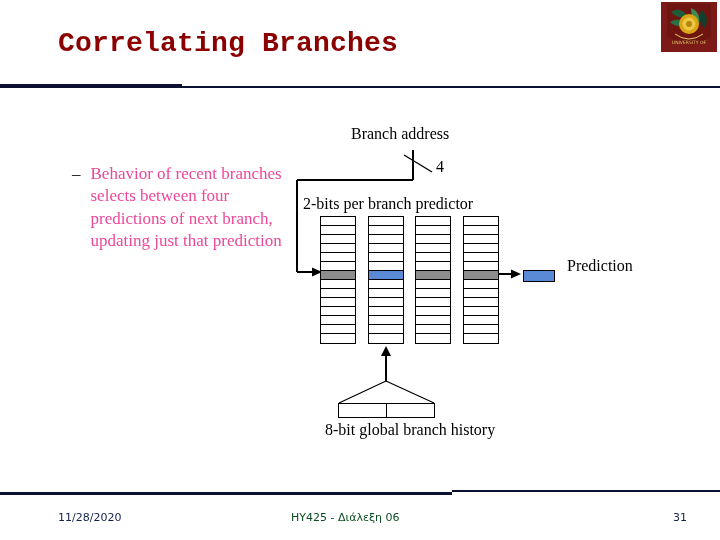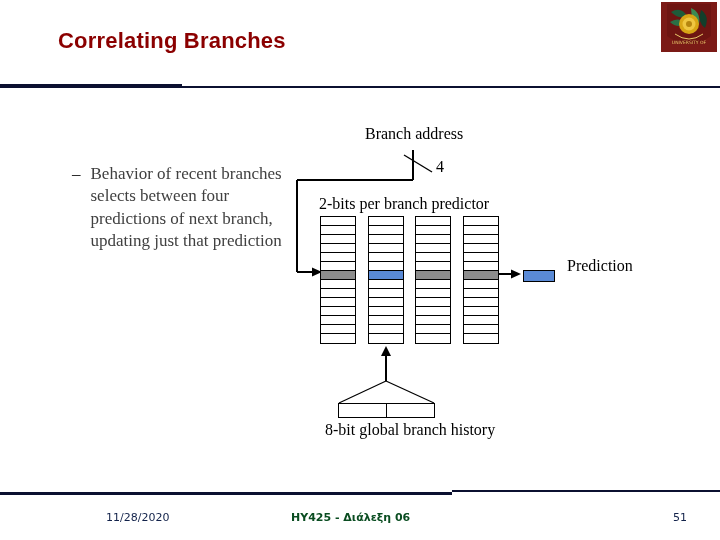--- a/index.html
+++ b/index.html
@@ -5,22 +5,22 @@
   html,body{margin:0;padding:0;}
   body{
     width:720px;height:540px;background:#ffffff;overflow:hidden;
     font-family:"Liberation Serif", serif;position:relative;
   }
   .slide{position:absolute;inset:0;}
 
   
   .title{
     position:absolute;left:58px;top:28px;
-    font-family:Liberation Sans, sans-serif;
-    font-weight:bold;font-size:22px;letter-spacing:.2px;
+    font-family:Liberation Mono, monospace;
+    font-weight:bold;font-size:28px;letter-spacing:.2px;
     color:#8B0000;white-space:nowrap;
   }
   .rule-left{
     position:absolute;left:0px;top:84px;width:182px;height:4px;
     background:#0b1030;
   }
   .rule-right{
     position:absolute;left:182px;top:86px;width:538px;height:2px;
     background:#0b1030;
   }
@@ -35,29 +35,29 @@
   
   .lead{
     position:absolute;left:57px;top:124px;
     font-size:19px;color:#000;white-space:nowrap;
   }
   .bullet-row{
     position:absolute;left:72px;top:163px;width:210px;
     display:flex;gap:10px;align-items:flex-start;
   }
   .dash{font-size:17px;color:#000;line-height:1.32;}
-  .bullet-text{font-size:17px;color:#404040;line-height:1.32;}
+  .bullet-text{font-size:17px;color:#ec4899;line-height:1.32;}
 
   
   .diagram{position:absolute;left:0;top:0;width:720px;height:540px;
            pointer-events:none;}
   .lbl{position:absolute;font-size:15px;color:#000;white-space:nowrap;}
-  .lbl-branch-addr{left:365px;top:125px;font-size:16px;text-align:center;}
+  .lbl-branch-addr{left:351px;top:125px;font-size:16px;text-align:center;}
   .lbl-four{left:436px;top:158px;font-size:16px;}
-  .lbl-2bits{left:303px;top:195px;font-size:16px;margin-left:16px;}
+  .lbl-2bits{left:303px;top:195px;font-size:16px;}
   .lbl-pred{left:567px;top:257px;font-size:16px;}
   .lbl-hist{left:325px;top:421px;font-size:16px;}
 
   .col{position:absolute;width:36px;border:1px solid #000;
        background:#fff;box-sizing:border-box;}
   .cell{height:9px;border-bottom:1px solid #000;box-sizing:border-box;}
   .cell:last-child{border-bottom:none;}
 
   .hist-box{position:absolute;left:338px;top:403px;width:97px;height:15px;
             border:1px solid #000;box-sizing:border-box;display:flex;}
@@ -69,22 +69,22 @@
 
   
   .foot-rule-left{position:absolute;left:0px;top:492px;width:452px;height:3px;
                   background:#0b1030;}
   .foot-rule-right{position:absolute;left:452px;top:490px;width:268px;height:2px;
                    background:#0b1030;}
   .foot{
     position:absolute;top:511px;
     font-family:"DejaVu Sans", sans-serif;font-size:11px;
   }
-  .foot-date{left:58px;color:#12224a;margin-left:48px;}
-  .foot-center{left:291px;color:#0a4d21;font-weight:bold;}
+  .foot-date{left:58px;color:#12224a;}
+  .foot-center{left:291px;color:#0a4d21;}
   .foot-page{left:673px;color:#12224a;}
 </style>
 </head>
 <body>
 
 <div class="slide">
 
   <div class="title">Correlating Branches</div>
   <div class="rule-left"></div>
   <div class="rule-right"></div>
@@ -206,15 +206,15 @@
 
   <div class="hist-box">
     <div class="hist-cell split"></div>
     <div class="hist-cell"></div>
   </div>
 
   <div class="foot-rule-left"></div>
   <div class="foot-rule-right"></div>
   <div class="foot foot-date">11/28/2020</div>
   <div class="foot foot-center">HY425 - Διάλεξη 06</div>
-  <div class="foot foot-page">51</div>
+  <div class="foot foot-page">31</div>
 
 </div>
 
 </body></html>

